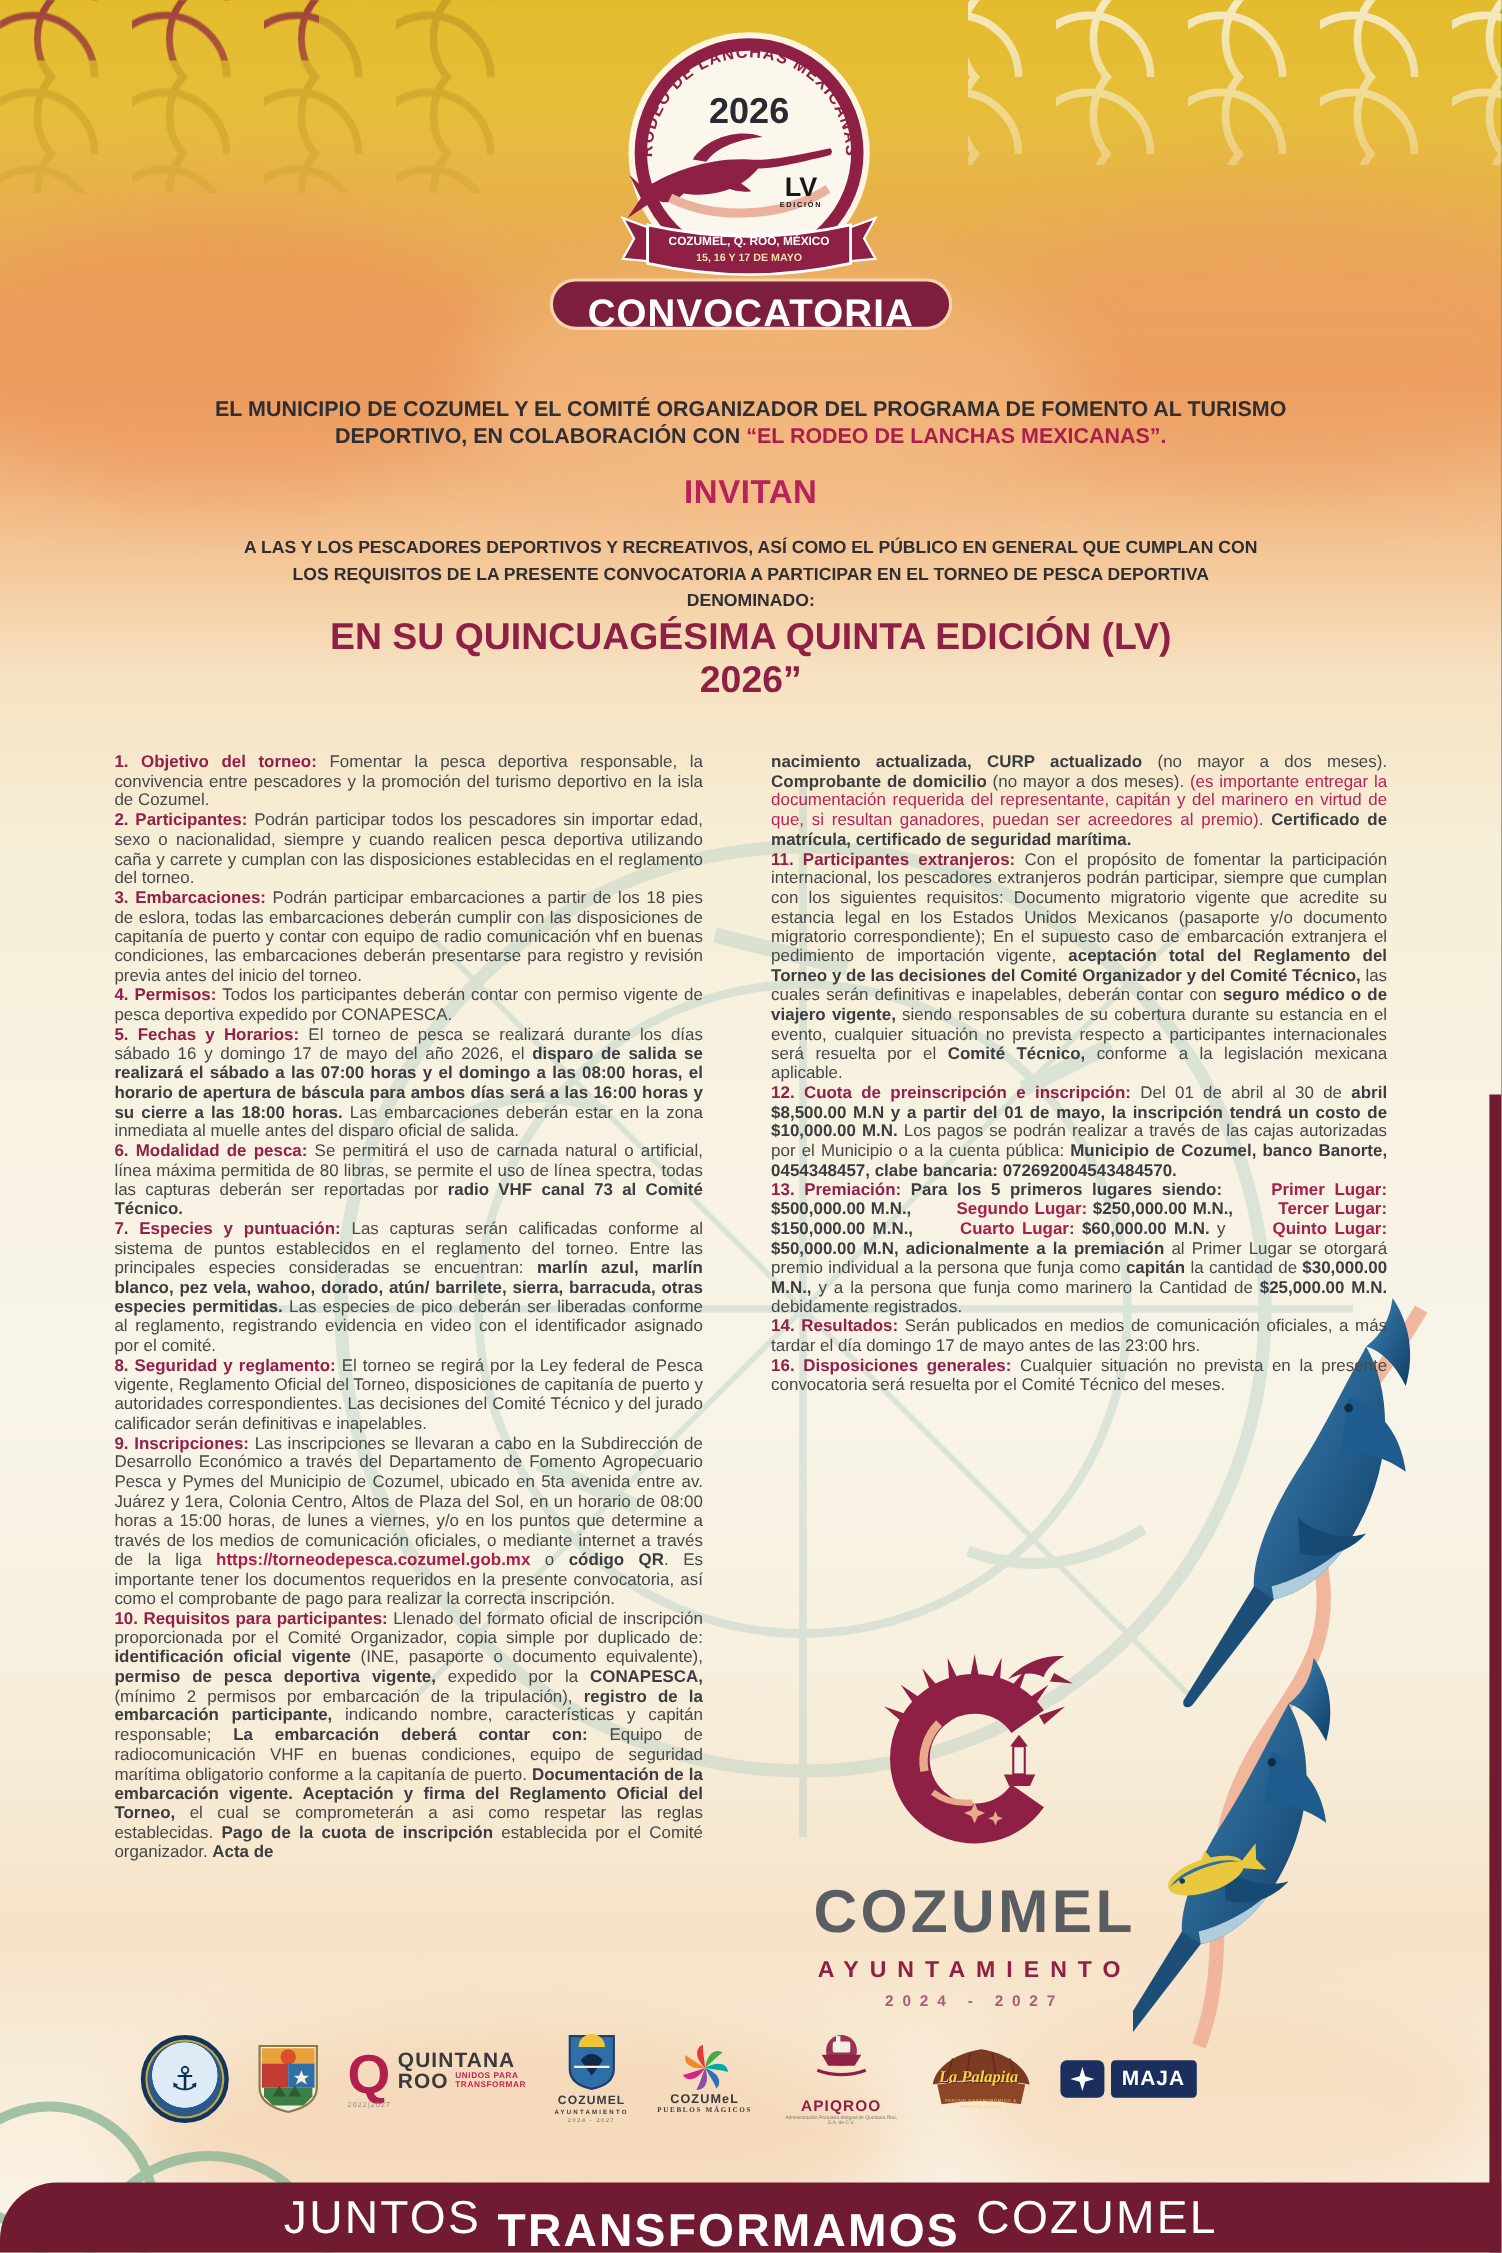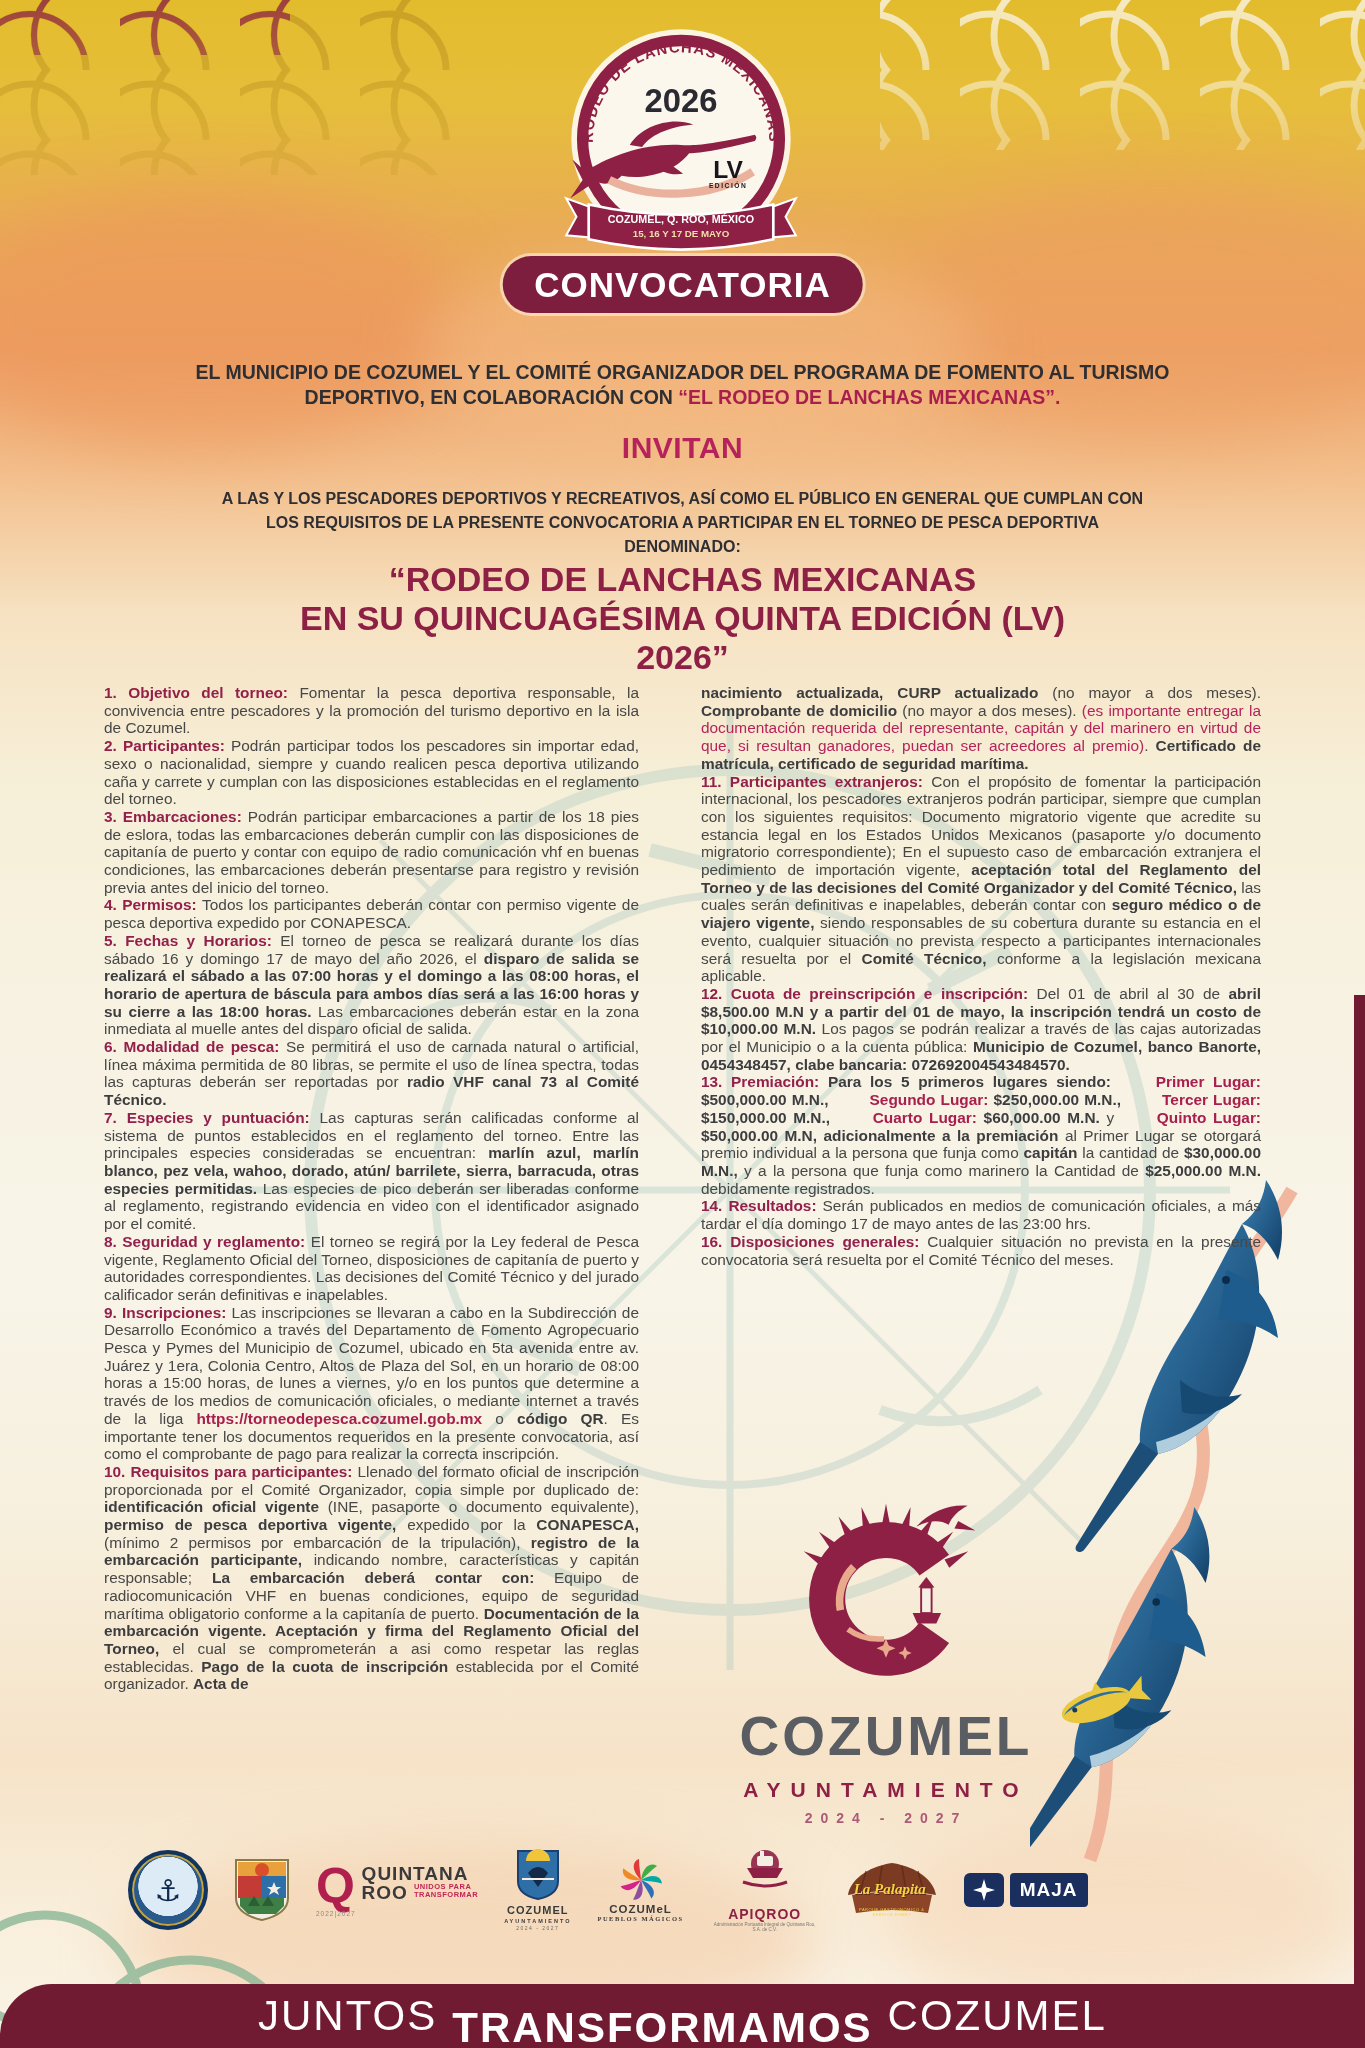--- a/index.html
+++ b/index.html
@@ -14,21 +14,21 @@
   .blotch{position:absolute;border-radius:50%;filter:blur(30px);pointer-events:none;}
   .b1{left:-60px;top:190px;width:520px;height:260px;background:rgba(236,150,90,.55);}
   .b2{left:900px;top:180px;width:520px;height:260px;background:rgba(238,158,96,.5);}
   .b3{left:420px;top:250px;width:560px;height:200px;background:rgba(246,195,140,.45);}
   .b4{left:120px;top:1840px;width:700px;height:200px;background:rgba(243,201,162,.55);}
   .b5{left:880px;top:1820px;width:480px;height:190px;background:rgba(245,210,175,.5);}
   svg.layer{position:absolute;pointer-events:none;}
 
   .pill{
     position:absolute;top:256px;left:50%;transform:translateX(-50%);
-    height:57px;line-height:57px;padding:0 32px;border-radius:29px;
+    height:41px;line-height:57px;padding:0 32px;border-radius:29px;
     background:#7E1E3F;color:#fff;font-size:35px;font-weight:800;letter-spacing:1px;
     box-shadow:0 0 0 3px rgba(255,251,240,.5);z-index:4;white-space:nowrap;
   }
   .intro{
     position:absolute;top:360px;left:50%;transform:translateX(-50%);width:990px;
     text-align:center;font-size:19.5px;line-height:25px;font-weight:800;color:#2E2E33;z-index:4;
   }
   .intro .hl{color:#A81E4D;}
   .invitan{
     position:absolute;top:431px;left:50%;transform:translateX(-50%);
@@ -198,21 +198,20 @@
 
   <div class="intro">
     <span>EL MUNICIPIO DE COZUMEL Y EL COMITÉ ORGANIZADOR DEL PROGRAMA DE FOMENTO AL TURISMO DEPORTIVO, EN COLABORACIÓN CON </span><span class="hl">“EL RODEO DE LANCHAS MEXICANAS”.</span>
   </div>
 
   <div class="invitan">INVITAN</div>
 
   <div class="callout">A LAS Y LOS PESCADORES DEPORTIVOS Y RECREATIVOS, ASÍ COMO EL PÚBLICO EN GENERAL QUE CUMPLAN CON LOS REQUISITOS DE LA PRESENTE CONVOCATORIA A PARTICIPAR EN EL TORNEO DE PESCA DEPORTIVA DENOMINADO:</div>
 
   <div class="title">
-    <div>“RODEO DE LANCHAS MEXICANAS</div>
     <div>EN SU QUINCUAGÉSIMA QUINTA EDICIÓN (LV)</div>
     <div>2026”</div>
   </div>
 
   <div class="columns">
     <div id="col-left">
         <p class="sec"><span class="rn-h">1. Objetivo del torneo: </span><span class="rn-r">Fomentar la pesca deportiva responsable, la convivencia entre pescadores y la promoción del turismo deportivo en la isla de Cozumel.</span></p>
         <p class="sec"><span class="rn-h">2. Participantes: </span><span class="rn-r">Podrán participar todos los pescadores sin importar edad, sexo o nacionalidad, siempre y cuando realicen pesca deportiva utilizando caña y carrete y cumplan con las disposiciones establecidas en el reglamento del torneo.</span></p>
         <p class="sec"><span class="rn-h">3. Embarcaciones: </span><span class="rn-r">Podrán participar embarcaciones a partir de los 18 pies de eslora, todas las embarcaciones deberán cumplir con las disposiciones de capitanía de puerto y contar con equipo de radio comunicación vhf en buenas condiciones, las embarcaciones deberán presentarse para registro y revisión previa antes del inicio del torneo.</span></p>
         <p class="sec"><span class="rn-h">4. Permisos: </span><span class="rn-r">Todos los participantes deberán contar con permiso vigente de pesca deportiva expedido por CONAPESCA.</span></p>

